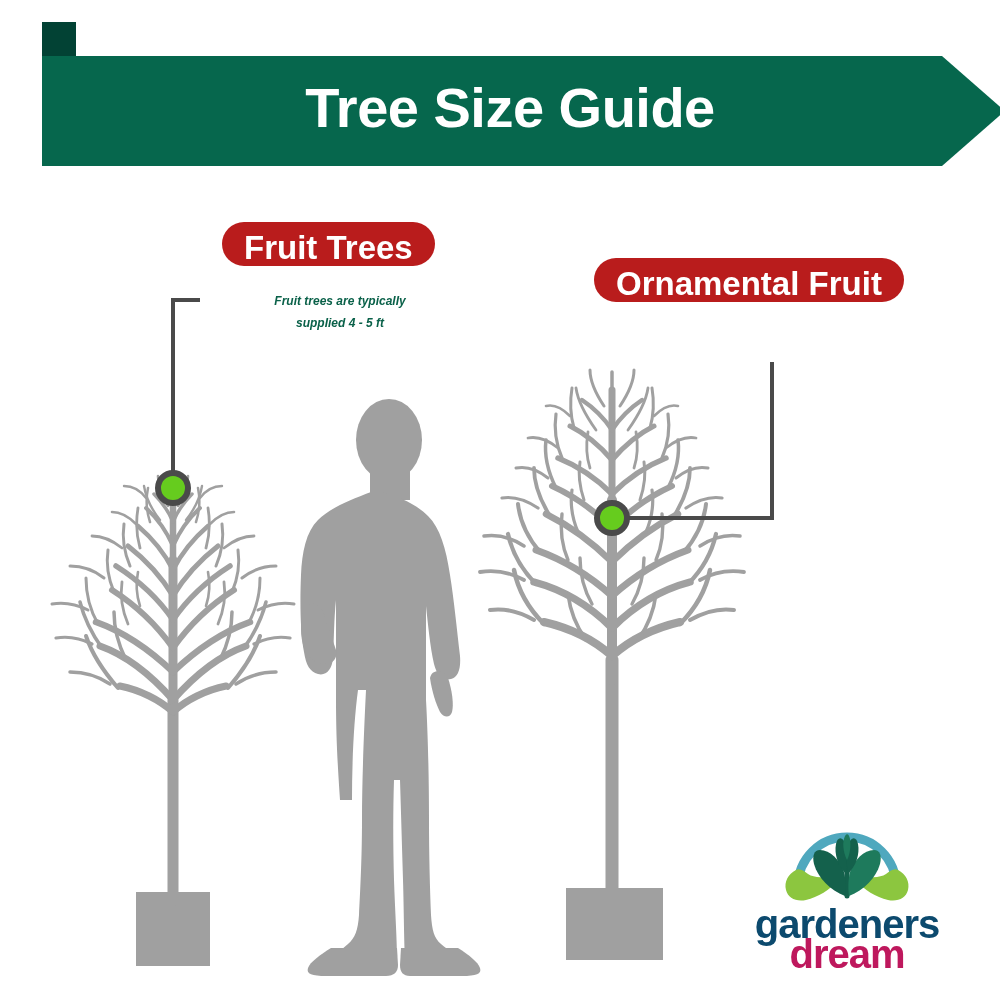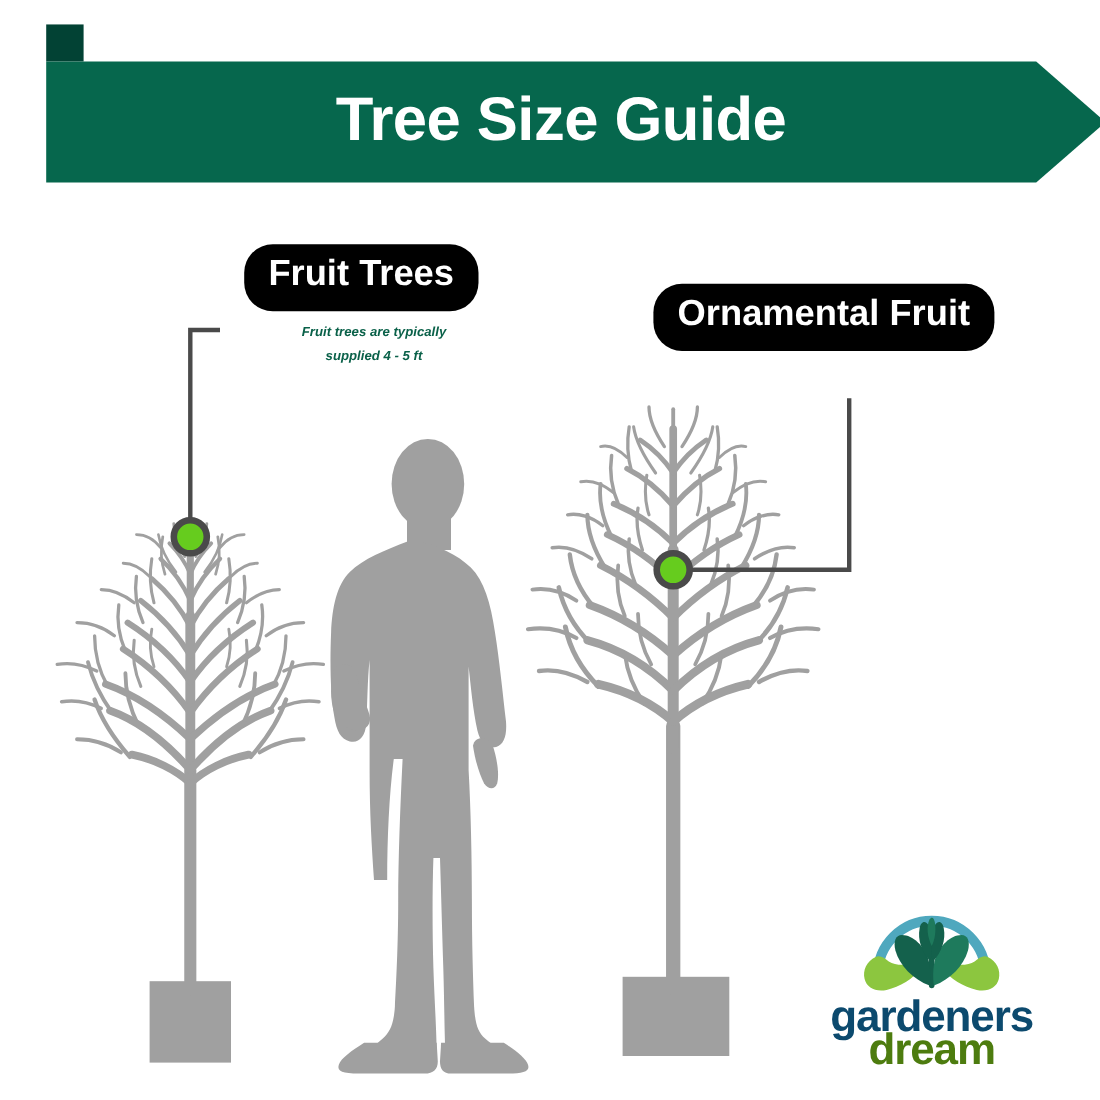--- a/index.html
+++ b/index.html
@@ -44,28 +44,28 @@
     font-weight: bold;
     font-size: 56px;
     letter-spacing: -0.5px;
     line-height: 64px;
     white-space: nowrap;
   }
 
   
   .badge {
     position: absolute;
-    background: #000000;
+    background: #b91c1c;
     border-radius: 26px;
     color: #ffffff;
     font-family: "Liberation Sans", sans-serif;
     font-weight: bold;
     font-size: 33px;
     line-height: 52px;
-    height: 61px;
+    height: 44px;
     text-align: center;
     white-space: nowrap;
     box-sizing: border-box;
     padding: 0 22px;
   }
   .badge-fruit {
     left: 222px;
     top: 222px;
   }
   .badge-ornamental {
@@ -132,21 +132,21 @@
   .logo-gardeners {
     top: 96px;
     font-size: 40px;
     line-height: 40px;
     color: #0c4a6e;
   }
   .logo-dream {
     top: 126px;
     font-size: 40px;
     line-height: 40px;
-    color: #4d7c0f;
+    color: #be185d;
   }
 </style>
 </head>
 <body>
 
 <div id="stage">
 
   <div class="banner-wrap">
     <svg class="banner-svg" width="1000" height="145" viewBox="0 0 1000 145">
       <polygon points="12,0 46,0 46,34 12,34" fill="#024234"></polygon>

